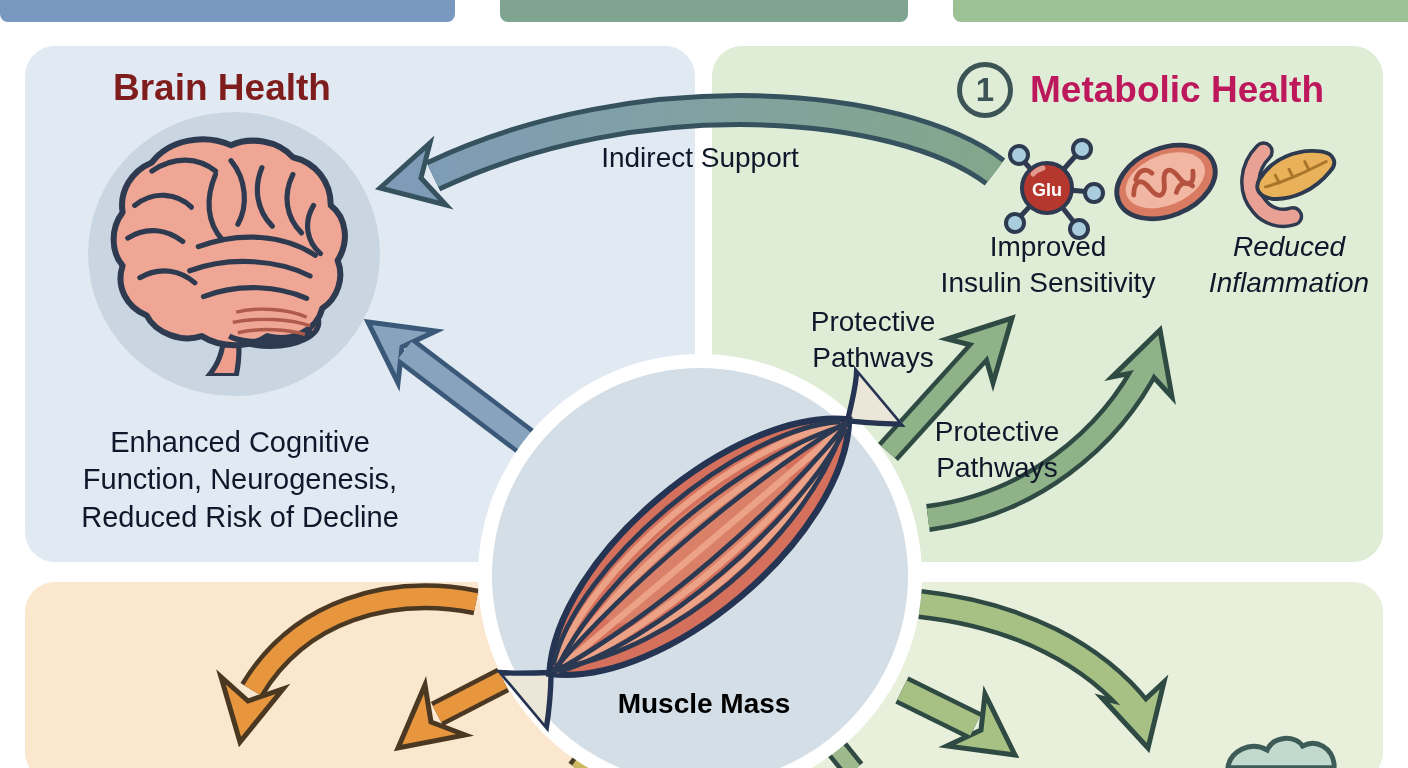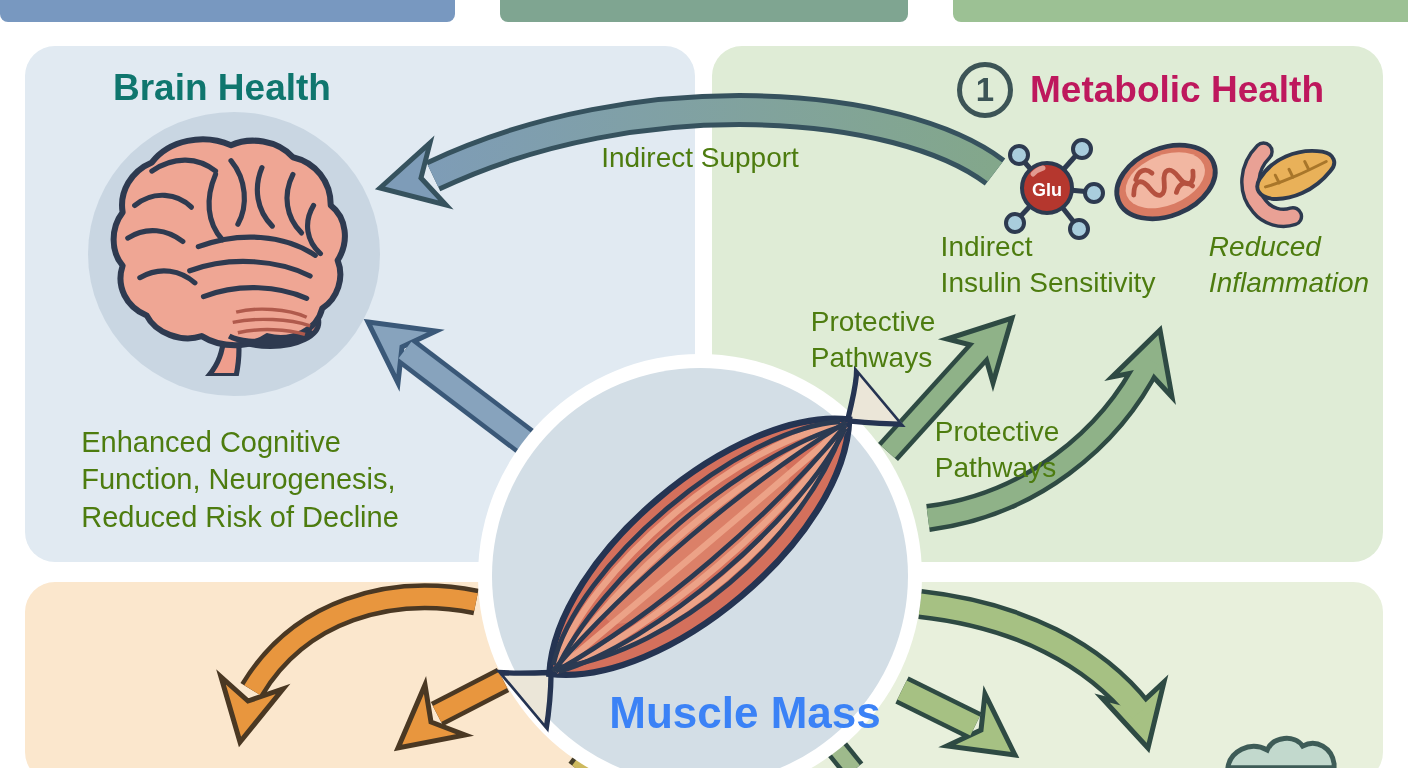--- a/index.html
+++ b/index.html
@@ -15,23 +15,23 @@
   .panel-brain{left:25px;top:46px;width:670px;height:516px;background:#e1eaf2;}
   .panel-metabolic{left:712px;top:46px;width:671px;height:516px;background:#dfecd6;}
   .panel-bottom-left{left:25px;top:582px;width:670px;height:200px;background:#fbe7cd;}
   .panel-bottom-right{left:712px;top:582px;width:671px;height:200px;background:#e8f0dc;}
   .brain-circle{position:absolute;left:88px;top:112px;width:292px;height:284px;border-radius:50%;background:#c9d6e2;z-index:1;}
   .overlay{position:absolute;left:0;top:0;z-index:2;}
   .hub{position:absolute;left:478px;top:354px;width:444px;height:444px;border-radius:50%;background:#ffffff;z-index:3;}
   .hub-inner{position:absolute;left:14px;top:14px;width:416px;height:416px;border-radius:50%;background:#d3dee6;}
   .muscle-wrap{position:absolute;left:465px;top:430px;width:470px;height:235px;transform:rotate(-40deg);z-index:4;}
   .icon-abs{position:absolute;z-index:4;}
-  .label{position:absolute;z-index:5;white-space:pre-line;font-size:28px;line-height:1.29;color:#4d7c0f;transform:translateX(-50%);}
-  .title{position:absolute;z-index:5;font-size:37px;font-weight:bold;color:#0f766e;}
-  .hub-label{position:absolute;z-index:5;font-size:44px;font-weight:bold;color:#3b82f6;transform:translateX(-50%);margin-left:41px;}
+  .label{position:absolute;z-index:5;white-space:pre-line;text-align:center;font-size:28px;line-height:1.29;color:#0f172a;transform:translateX(-50%);}
+  .title{position:absolute;z-index:5;font-size:37px;font-weight:bold;color:#7f1d1d;}
+  .hub-label{position:absolute;z-index:5;font-size:28px;font-weight:bold;color:#000000;transform:translateX(-50%);}
   .metab-header{position:absolute;left:957px;top:62px;z-index:5;display:flex;align-items:center;gap:17px;}
   .badge{width:46px;height:46px;border:5px solid #3c5456;border-radius:50%;color:#3c5456;
          font-size:33px;font-weight:bold;display:flex;align-items:center;justify-content:center;}
   .metab-title{font-size:37px;font-weight:bold;color:#be185d;}
 </style>
 </head>
 <body>
 
 <div class="canvas">
 
@@ -221,21 +221,21 @@
   </div>
 
   <div class="label" style="left:700px;top:140px;">Indirect Support</div>
 
   <div class="label" style="left:873px;top:304px;">Protective
 Pathways</div>
 
   <div class="label" style="left:997px;top:414px;">Protective
 Pathways</div>
 
-  <div class="label" style="left:1048px;top:229px;">Indirect
+  <div class="label" style="left:1048px;top:229px;">Improved
 Insulin Sensitivity</div>
 
   <div class="label" style="left:1289px;top:229px;font-style:italic;">Reduced
 Inflammation</div>
 
   <div class="label" style="left:240px;top:424px;font-size:29px;">Enhanced Cognitive
 Function, Neurogenesis,
 Reduced Risk of Decline</div>
 
   <div class="hub-label" style="left:704px;top:688px;">Muscle Mass</div>

